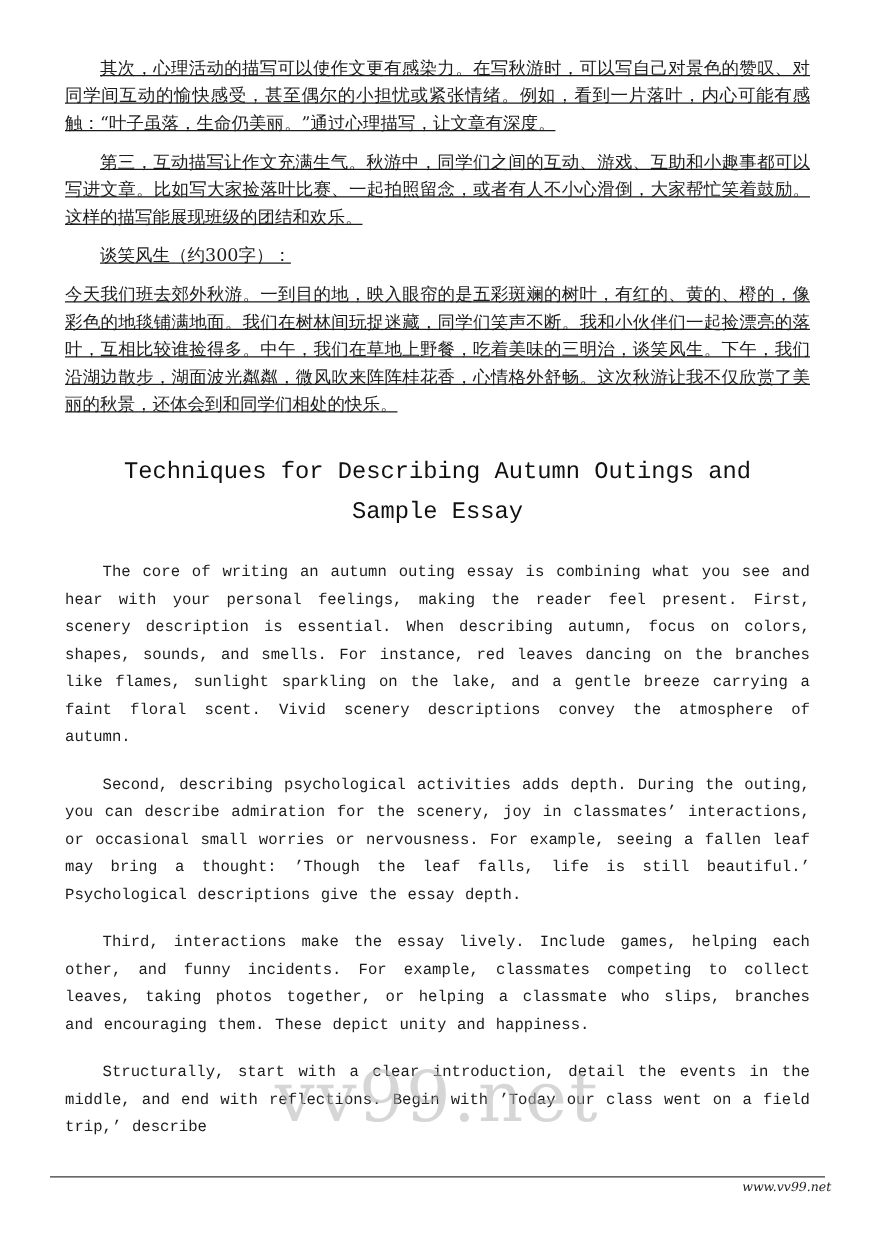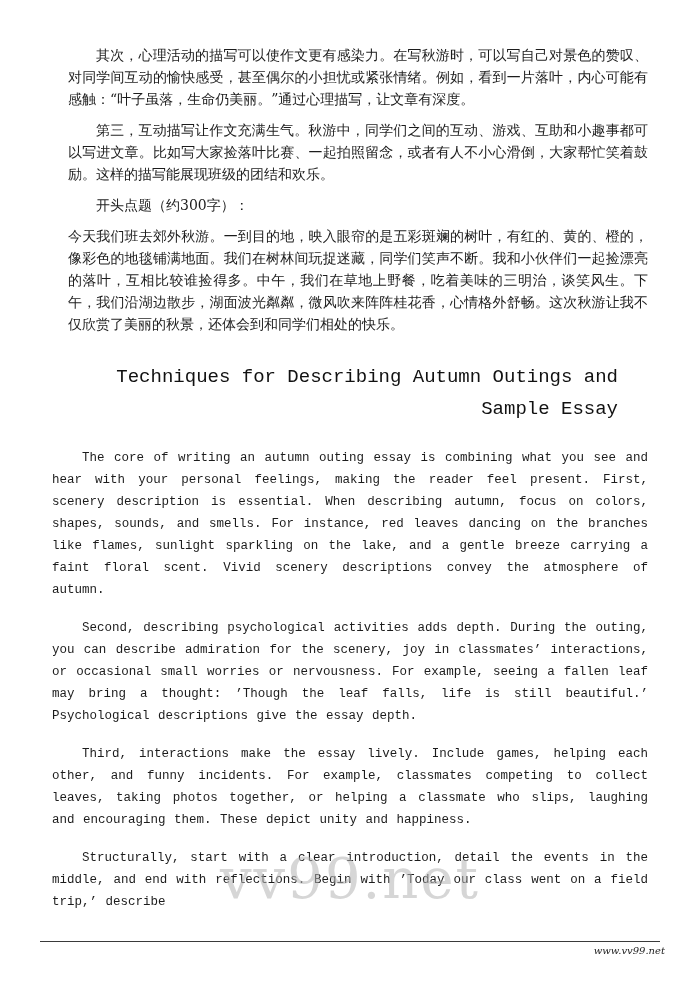--- a/index.html
+++ b/index.html
@@ -17,35 +17,36 @@
   }
   .content {
     padding: 44px 52px 0 52px;
   }
   
   .zh-para {
     font-family: "DejaVu Serif", "Liberation Serif", serif;
     font-size: 14px;
     line-height: 22px;
     text-align: justify;
-    margin: 0 0 9px 16px;
+    margin: 0 0 9px 0;
     text-indent: 2em;
     color: #1c1c1c;
+    text-decoration: underline;
   }
   .zh-para.no-indent {
     text-indent: 0;
     margin-bottom: 0;
   }
   
   .en-title {
     font-family: "Liberation Mono", "DejaVu Sans Mono", monospace;
     font-size: 19px;
     line-height: 32px;
     font-weight: normal;
-    text-align: right;
+    text-align: center;
     margin: 26px 30px 22px 30px;
     color: #111111;
   }
   .en-para {
     font-family: "Liberation Mono", "DejaVu Sans Mono", monospace;
     font-size: 12.5px;
     line-height: 22px;
     text-align: justify;
     text-indent: 4ch;
     margin: 16px 0 12px 0;
@@ -90,31 +91,31 @@
 <body>
 
 <div class="page">
   <div class="content">
 
     <p class="zh-para">其次，心理活动的描写可以使作文更有感染力。在写秋游时，可以写自己对景色的赞叹、对同学间互动的愉快感受，甚至偶尔的小担忧或紧张情绪。例如，看到一片落叶，内心可能有感触：“叶子虽落，生命仍美丽。”通过心理描写，让文章有深度。</p>
 
     <p class="zh-para">第三，互动描写让作文充满生气。秋游中，同学们之间的互动、游戏、互助和小趣事都可以写进文章。比如写大家捡落叶比赛、一起拍照留念，或者有人不小心滑倒，大家帮忙笑着鼓励。这样的描写能展现班级的团结和欢乐。</p>
 
 
-    <p class="zh-para">开头点题（约300字）：</p>
+    <p class="zh-para">谈笑风生（约300字）：</p>
 
     <p class="zh-para no-indent">今天我们班去郊外秋游。一到目的地，映入眼帘的是五彩斑斓的树叶，有红的、黄的、橙的，像彩色的地毯铺满地面。我们在树林间玩捉迷藏，同学们笑声不断。我和小伙伴们一起捡漂亮的落叶，互相比较谁捡得多。中午，我们在草地上野餐，吃着美味的三明治，谈笑风生。下午，我们沿湖边散步，湖面波光粼粼，微风吹来阵阵桂花香，心情格外舒畅。这次秋游让我不仅欣赏了美丽的秋景，还体会到和同学们相处的快乐。</p>
 
     <h1 class="en-title">Techniques for Describing Autumn Outings and Sample Essay</h1>
 
     <p class="en-para">The core of writing an autumn outing essay is combining what you see and hear with your personal feelings, making the reader feel present. First, scenery description is essential. When describing autumn, focus on colors, shapes, sounds, and smells. For instance, red leaves dancing on the branches like flames, sunlight sparkling on the lake, and a gentle breeze carrying a faint floral scent. Vivid scenery descriptions convey the atmosphere of autumn.</p>
 
     <p class="en-para">Second, describing psychological activities adds depth. During the outing, you can describe admiration for the scenery, joy in classmates’ interactions, or occasional small worries or nervousness. For example, seeing a fallen leaf may bring a thought: ’Though the leaf falls, life is still beautiful.’ Psychological descriptions give the essay depth.</p>
 
-    <p class="en-para">Third, interactions make the essay lively. Include games, helping each other, and funny incidents. For example, classmates competing to collect leaves, taking photos together, or helping a classmate who slips, laughing and encouraging them. These depict unity and happiness.</p>
+    <p class="en-para">Third, interactions make the essay lively. Include games, helping each other, and funny incidents. For example, classmates competing to collect leaves, taking photos together, or helping a classmate who slips, branches and encouraging them. These depict unity and happiness.</p>
 
     <p class="en-para">Structurally, start with a clear introduction, detail the events in the middle, and end with reflections. Begin with ’Today our class went on a field trip,’ describe</p>
   </div>
 
   <div class="watermark">vv99.net</div>
 
   <div class="footer-rule"></div>
 
   <div class="footer-text">www.vv99.net</div>
 </div>

